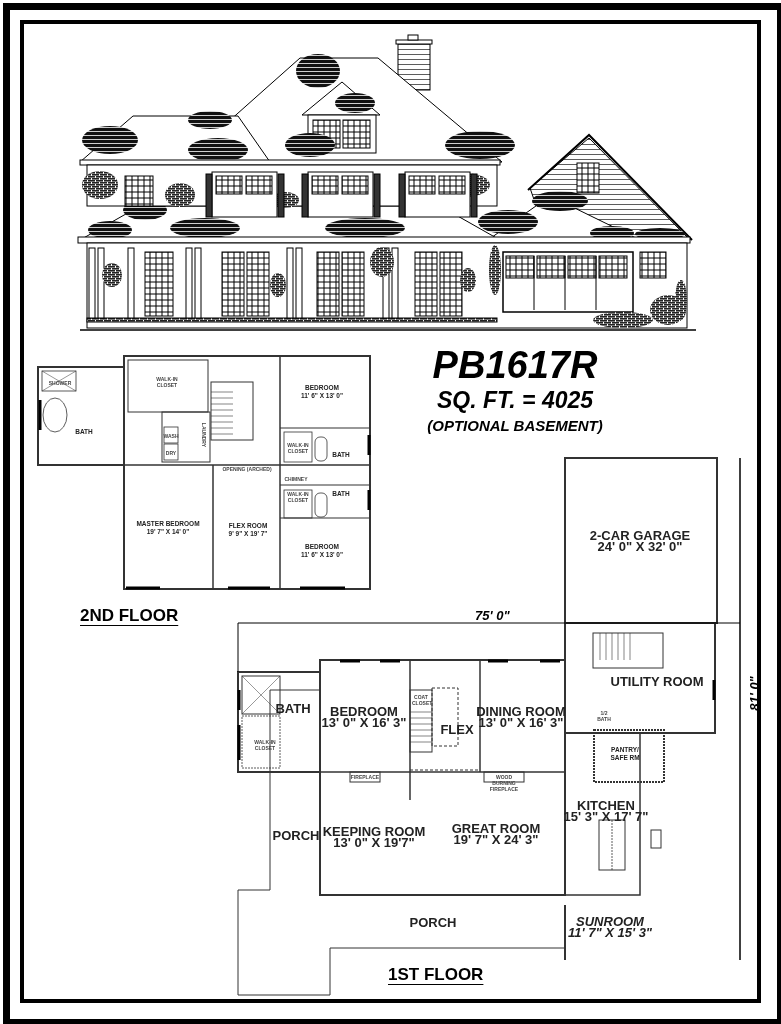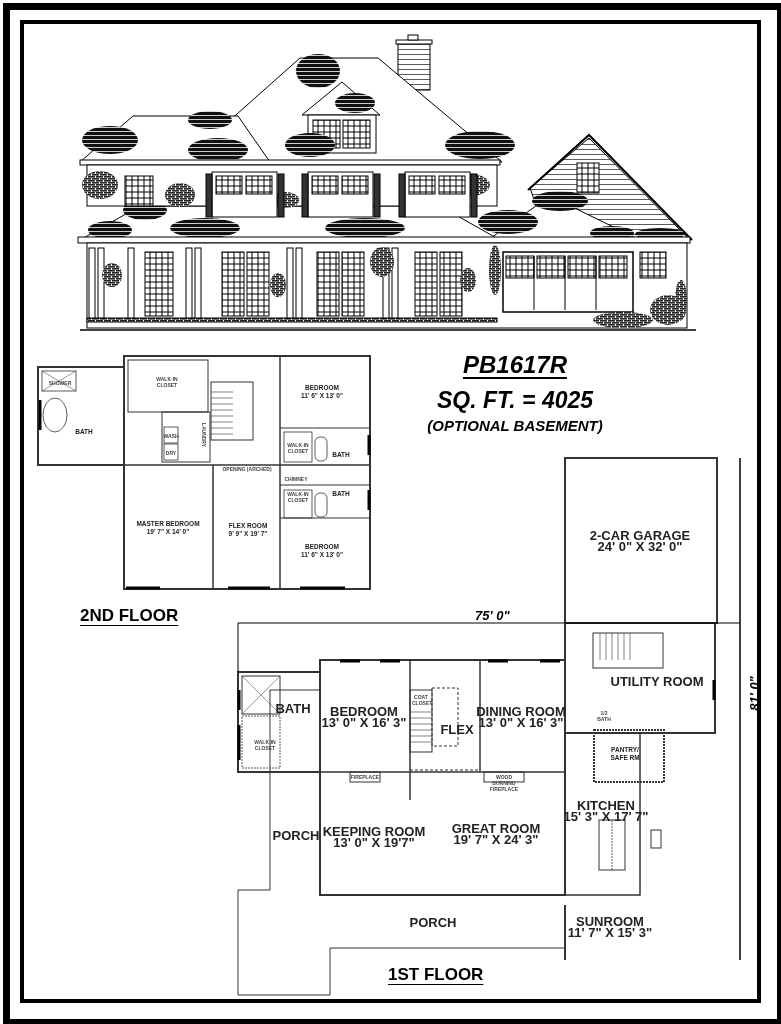--- a/index.html
+++ b/index.html
@@ -1,21 +1,21 @@
 <!DOCTYPE html>
 <html><head>
 <meta charset="utf-8">
 <style>
   html, body { margin: 0; padding: 0; background: #ffffff; }
   body { width: 781px; height: 1024px; position: relative; overflow: hidden; font-family: "Liberation Sans", sans-serif; }
   .frame-outer { position: absolute; left: 3px; top: 3px; width: 767px; height: 1009px; border: 7px solid #000; box-sizing: content-box; }
   .frame-inner { position: absolute; left: 20px; top: 20px; width: 733px; height: 975px; border: 4px solid #000; }
   svg { position: absolute; left: 0; top: 0; }
   .title-block { position: absolute; left: 395px; top: 345px; width: 240px; text-align: center; font-weight: bold; font-style: italic; color: #000; }
-  .plan-id { font-size: 24px; text-decoration: underline; text-decoration-thickness: 2px; text-underline-offset: 4px; display: block; line-height: 40px; }
+  .plan-id { font-size: 38px; text-decoration-thickness: 2px; text-underline-offset: 4px; display: block; line-height: 40px; }
   .sqft { font-size: 23px; display: block; line-height: 30px; text-align: center; }
   .basement { font-size: 15px; display: block; line-height: 22px; }
   .floor-label { position: absolute; font-weight: bold; font-size: 17px; text-decoration: underline; text-underline-offset: 4px; color: #000; }
   .room { position: absolute; font-weight: bold; font-size: 13px; text-align: center; line-height: 11px; color: #222; white-space: nowrap; transform: translateX(-50%); }
   .room.sm { font-size: 6.5px; line-height: 8px; }
   .room.xs { font-size: 5px; line-height: 6px; color: #444; }
   .dim { position: absolute; font-weight: bold; font-style: italic; font-size: 13px; color: #000; }
   .dim.vert { transform: rotate(-90deg); transform-origin: center; }
 </style>
 </head>
@@ -309,21 +309,21 @@
   <div>2-CAR GARAGE</div>
   <div>24' 0" X 32' 0"</div>
 </div>
 <div class="room" style="left:657px; top:676px;">UTILITY ROOM</div>
 <div class="room sm" style="left:625px; top:746px; white-space:normal; width:40px;">PANTRY/ SAFE RM</div>
 <div class="room xs" style="left:604px; top:710px; white-space:normal; width:16px;">1/2 BATH</div>
 <div class="room" style="left:606px; top:800px;">
   <div>KITCHEN</div>
   <div>15' 3" X 17' 7"</div>
 </div>
-<div class="room" style="left:610px; top:916px;">
+<div class="room" style="left:610px; top:916px;font-style:italic;">
   <div>SUNROOM</div>
   <div>11' 7" X 15' 3"</div>
 </div>
 <div class="room" style="left:521px; top:706px;">
   <div>DINING ROOM</div>
   <div>13' 0" X 16' 3"</div>
 </div>
 <div class="room" style="left:457px; top:724px;">FLEX</div>
 <div class="room" style="left:364px; top:706px;">
   <div>BEDROOM</div>

